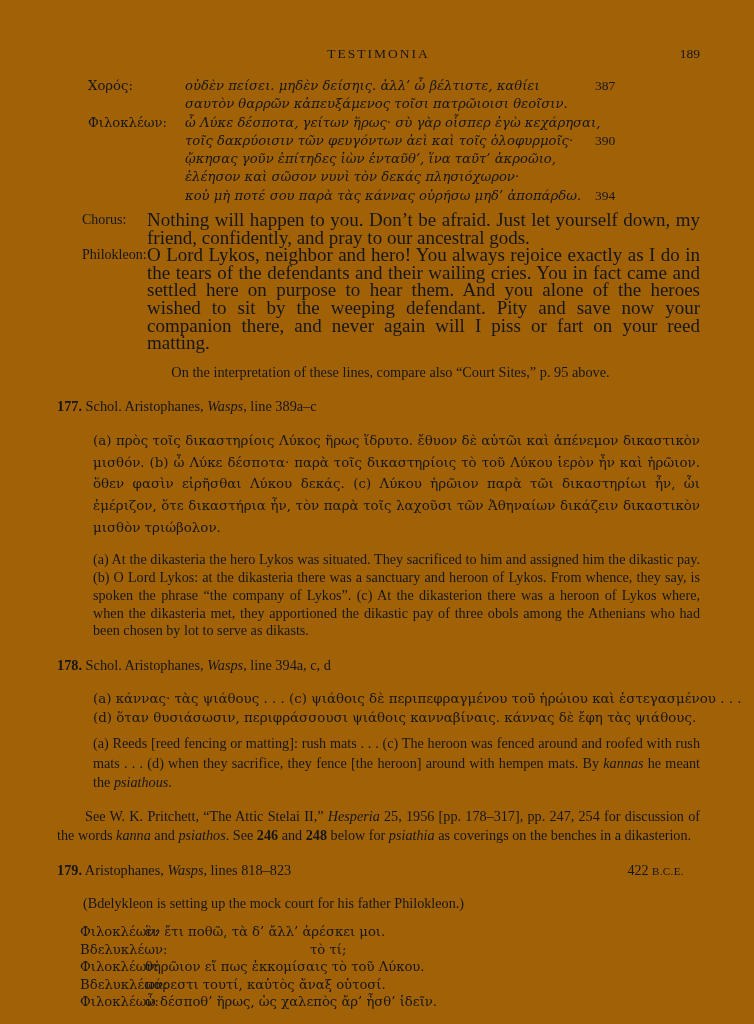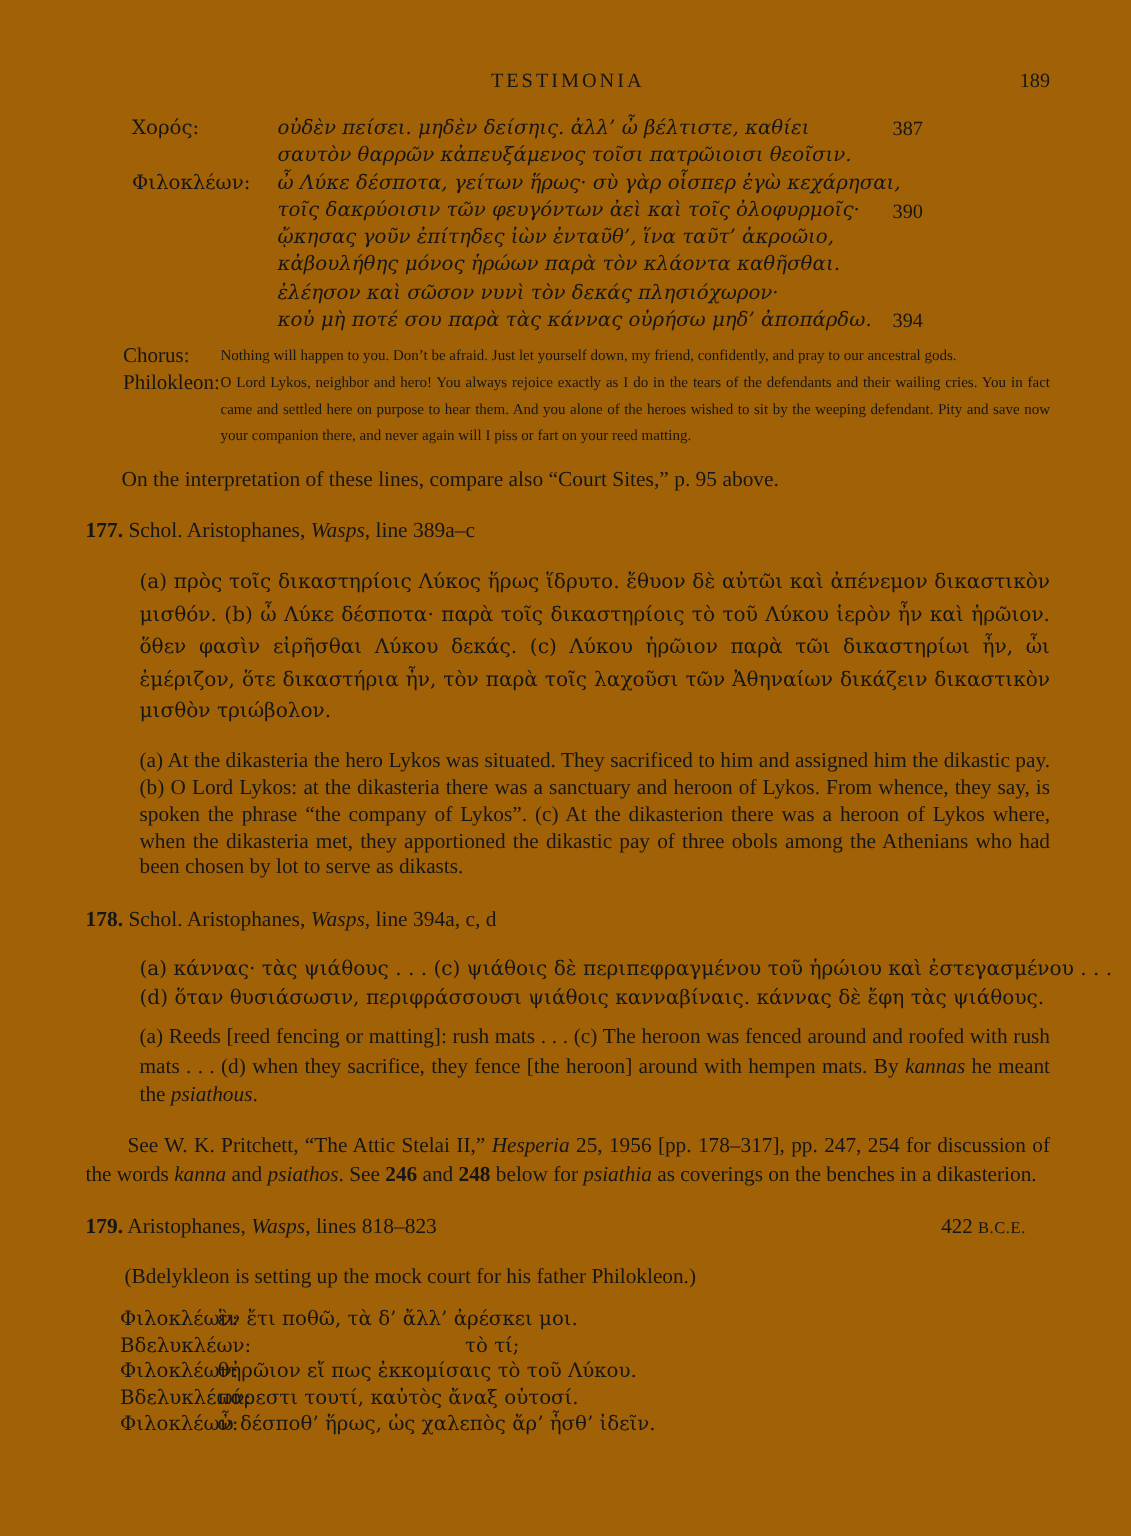--- a/index.html
+++ b/index.html
@@ -28,23 +28,23 @@
   .gdial { margin: 13px 0 0 31px; }
   .gdial .drow { display: grid; grid-template-columns: 87px 1fr 105px; line-height: 18.3px; gap: 10px; }
   .gdial .spk { font-size: 13.2px; white-space: nowrap; }
   .gdial .verse { font-size: 13.2px; white-space: nowrap; font-style: italic; }
   .gdial .lnum { font-size: 13.5px; text-align: left; }
 
   
   .edial { margin: 6px 0 0 25px; }
   .edial .drow { display: grid; grid-template-columns: 65px 1fr; }
   .edial .spk { font-size: 14px; line-height: 17.6px; }
-  .edial .txt { font-size: 10px; line-height: 17.6px; text-align: justify; }
+  .edial .txt { font-size: 19px; line-height: 17.6px; text-align: justify; }
 
-  .note-interp { margin: 12px 0 0 24px; font-size: 14.3px; }
+  .note-interp { margin: 12px 0 0 24px; font-size: 14.3px; text-align: center; }
 
   
   .item { margin-top: 15px; }
   .item-heading { position: relative; font-size: 14.3px; line-height: 20px; }
   .item-num { font-weight: bold; }
   .item-heading .date { position: absolute; right: 16px; top: 1px; font-size: 14px; }
   .date .era { font-size: 11px; letter-spacing: 0.4px; }
   .ital { font-style: italic; }
   .bold { font-weight: bold; }
 
@@ -92,25 +92,20 @@
       <span class="lnum"></span>
     </div>
     <div class="drow">
       <span class="spk greek"></span>
       <span class="verse greek">τοῖς δακρύοισιν τῶν φευγόντων ἀεὶ καὶ τοῖς ὀλοφυρμοῖς·</span>
       <span class="lnum">390</span>
     </div>
     <div class="drow">
       <span class="spk greek"></span>
       <span class="verse greek">ᾤκησας γοῦν ἐπίτηδες ἰὼν ἐνταῦθ’, ἵνα ταῦτ’ ἀκροῶιο,</span>
-      <span class="lnum"></span>
-    </div>
-    <div class="drow">
-      <span class="spk greek"></span>
-      <span class="verse greek">κἀβουλήθης μόνος ἡρώων παρὰ τὸν κλάοντα καθῆσθαι.</span>
       <span class="lnum"></span>
     </div>
     <div class="drow">
       <span class="spk greek"></span>
       <span class="verse greek">ἐλέησον καὶ σῶσον νυνὶ τὸν δεκάς πλησιόχωρον·</span>
       <span class="lnum"></span>
     </div>
     <div class="drow">
       <span class="spk greek"></span>
       <span class="verse greek">κοὐ μὴ ποτέ σου παρὰ τὰς κάννας οὐρήσω μηδ’ ἀποπάρδω.</span>

